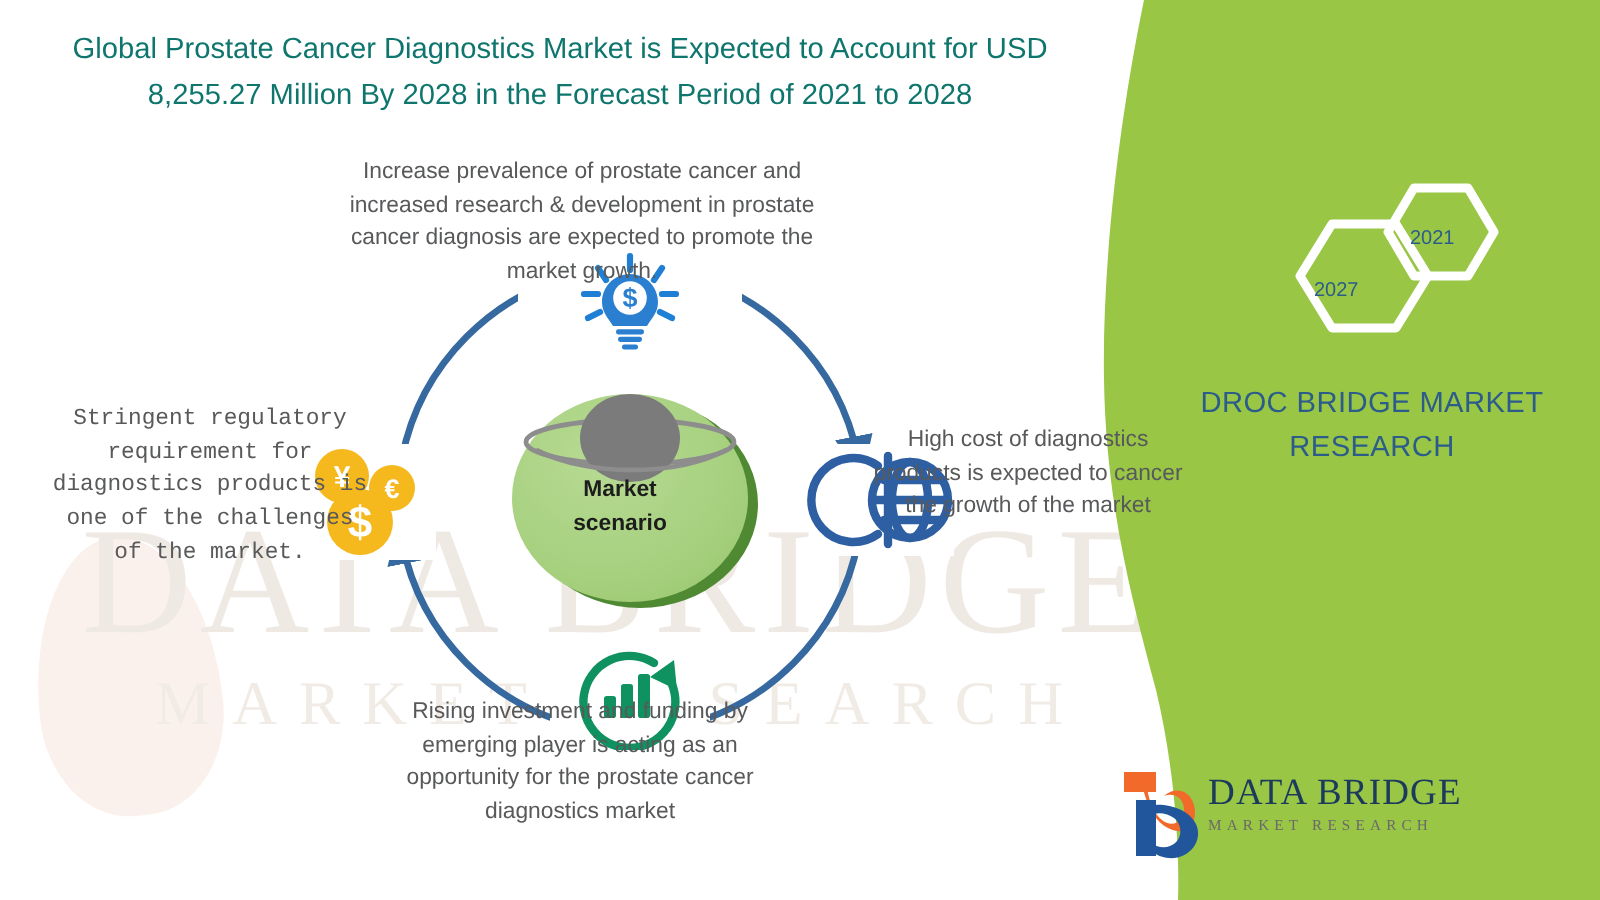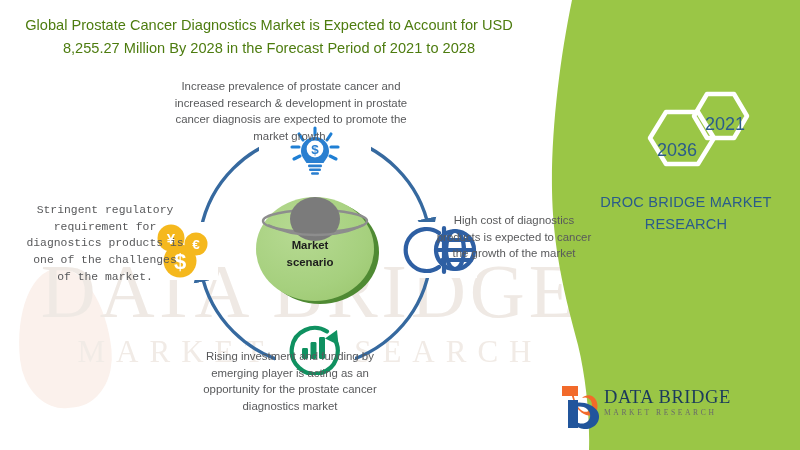--- a/index.html
+++ b/index.html
@@ -59,24 +59,24 @@
   #green-panel {
     position: absolute;
     left: 0; top: 0;
     width: 800px; height: 450px;
     pointer-events: none;
   }
 
   
   #headline {
     position: absolute;
-    left: 9px; top: 14px;
+    left: 20px; top: 14px;
     width: 520px;
     text-align: center;
-    color: #4d7c0f;
+    color: #0f766e;
     font-size: 14.6px;
     line-height: 1.55;
     font-weight: 400;
   }
 
   
   #sidebar-title {
     position: absolute;
     left: 580px; top: 8px;
     width: 210px;
@@ -87,21 +87,21 @@
   }
 
   #hex-group {
     position: absolute;
     left: 630px; top: 88px;
     width: 150px; height: 96px;
   }
   .hex-label {
     position: absolute;
     color: #2b5c8a;
-    font-size: 18px;
+    font-size: 10px;
     font-weight: 400;
     pointer-events: none;
   }
   #hex-2021-label { left: 75px; top: 26px; }
   #hex-2028-label { left: 27px; top: 52px; }
 
   #brand-name {
     position: absolute;
     left: 586px; top: 192px;
     width: 200px;
@@ -192,21 +192,21 @@
 
 
   <div id="hex-group">
     <svg width="150" height="96" viewBox="0 0 150 96">
 
       <polygon points="20,50 36,24 68,24 84,50 68,76 36,76" fill="none" stroke="#ffffff" stroke-width="4.5" stroke-linejoin="round"></polygon>
 
       <polygon points="64,28 77,6 104,6 117,28 104,50 77,50" fill="none" stroke="#ffffff" stroke-width="4.5" stroke-linejoin="round"></polygon>
     </svg>
     <div id="hex-2021-label" class="hex-label">2021</div>
-    <div id="hex-2028-label" class="hex-label">2036</div>
+    <div id="hex-2028-label" class="hex-label">2027</div>
   </div>
 
   <div id="brand-name">DROC BRIDGE MARKET RESEARCH</div>
 
   <svg id="logo" viewBox="0 0 180 52">
 
     <path d="M 6 4 L 22 4 L 22 14 L 6 14 Z" fill="#f26a2a"></path>
     <path d="M 14 4 C 14 4, 16 26, 28 32 C 40 38, 44 26, 40 18 C 37 12, 30 12, 26 16
              C 31 14, 36 17, 36 23 C 36 29, 30 32, 25 28 C 19 23, 17 13, 17 4 Z" fill="#f26a2a"></path>
 

